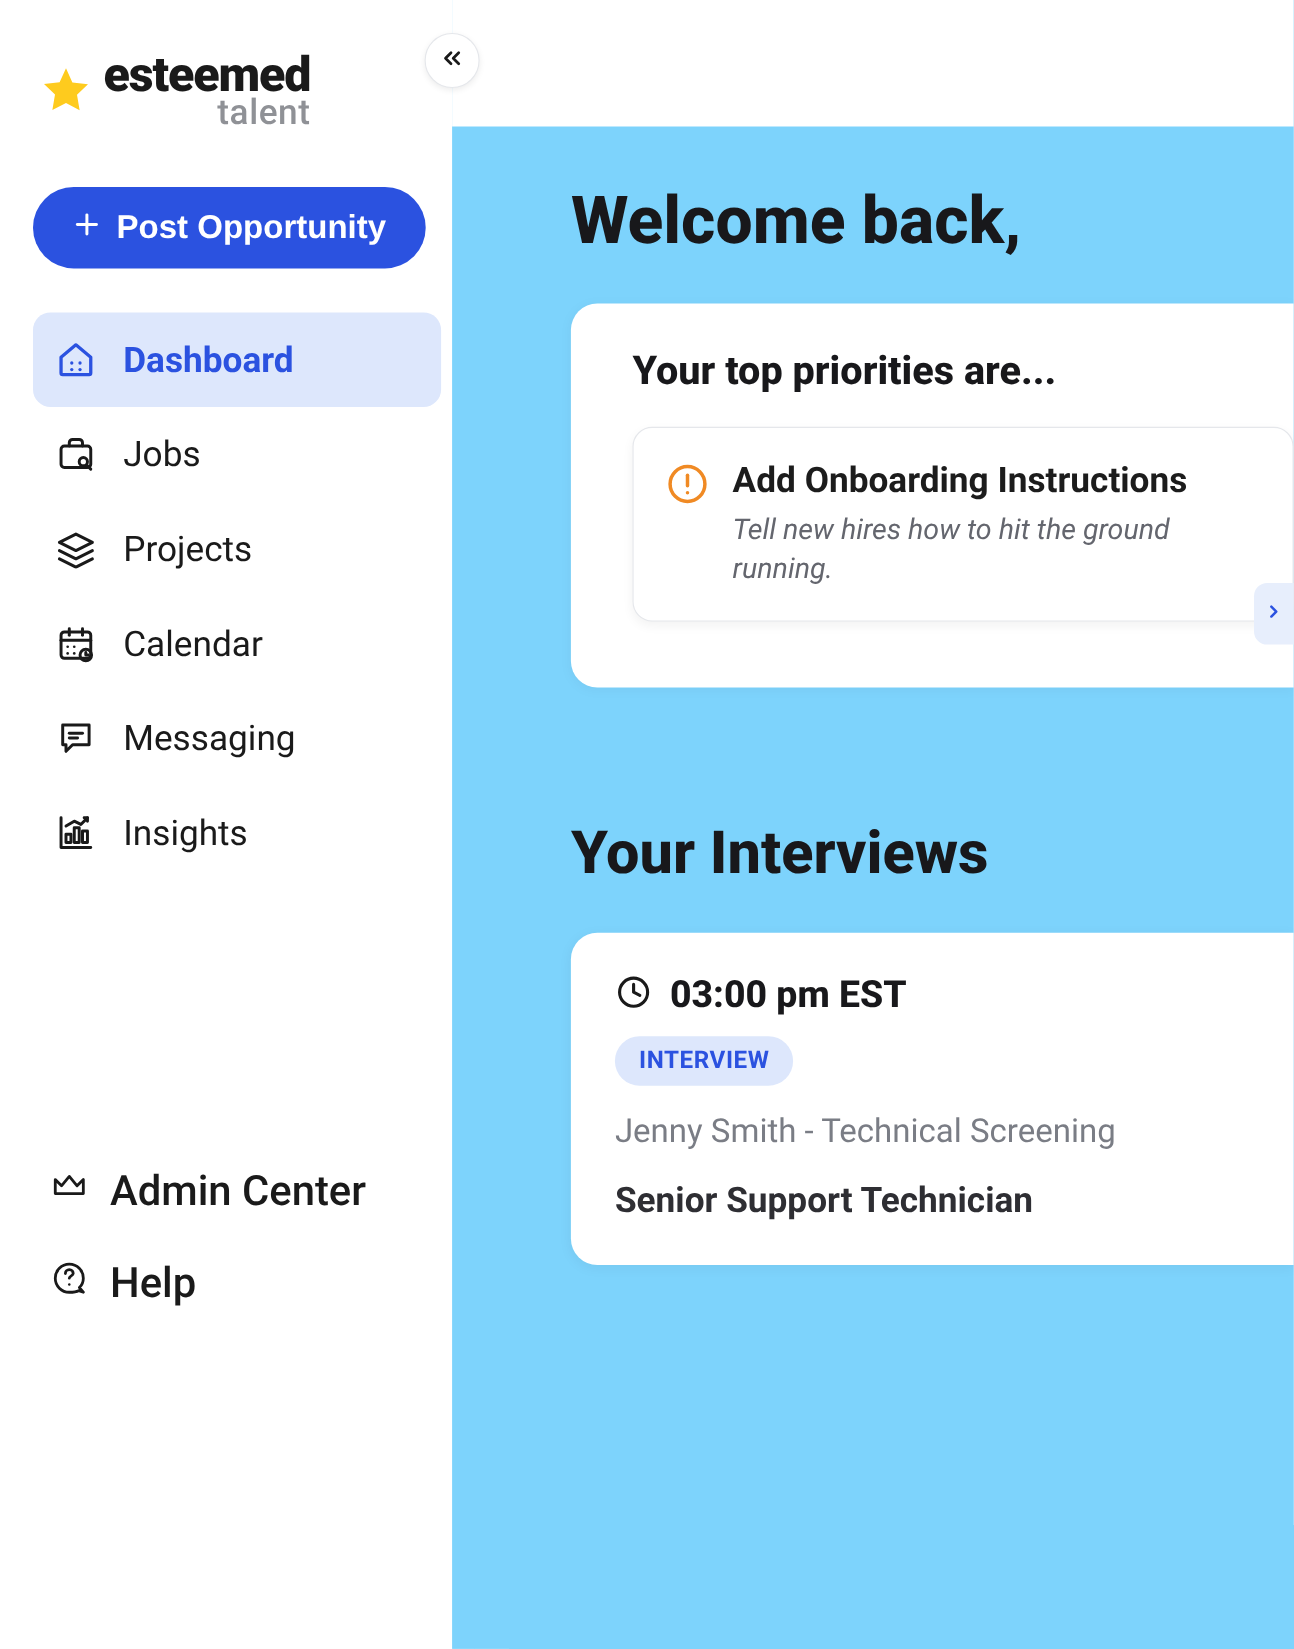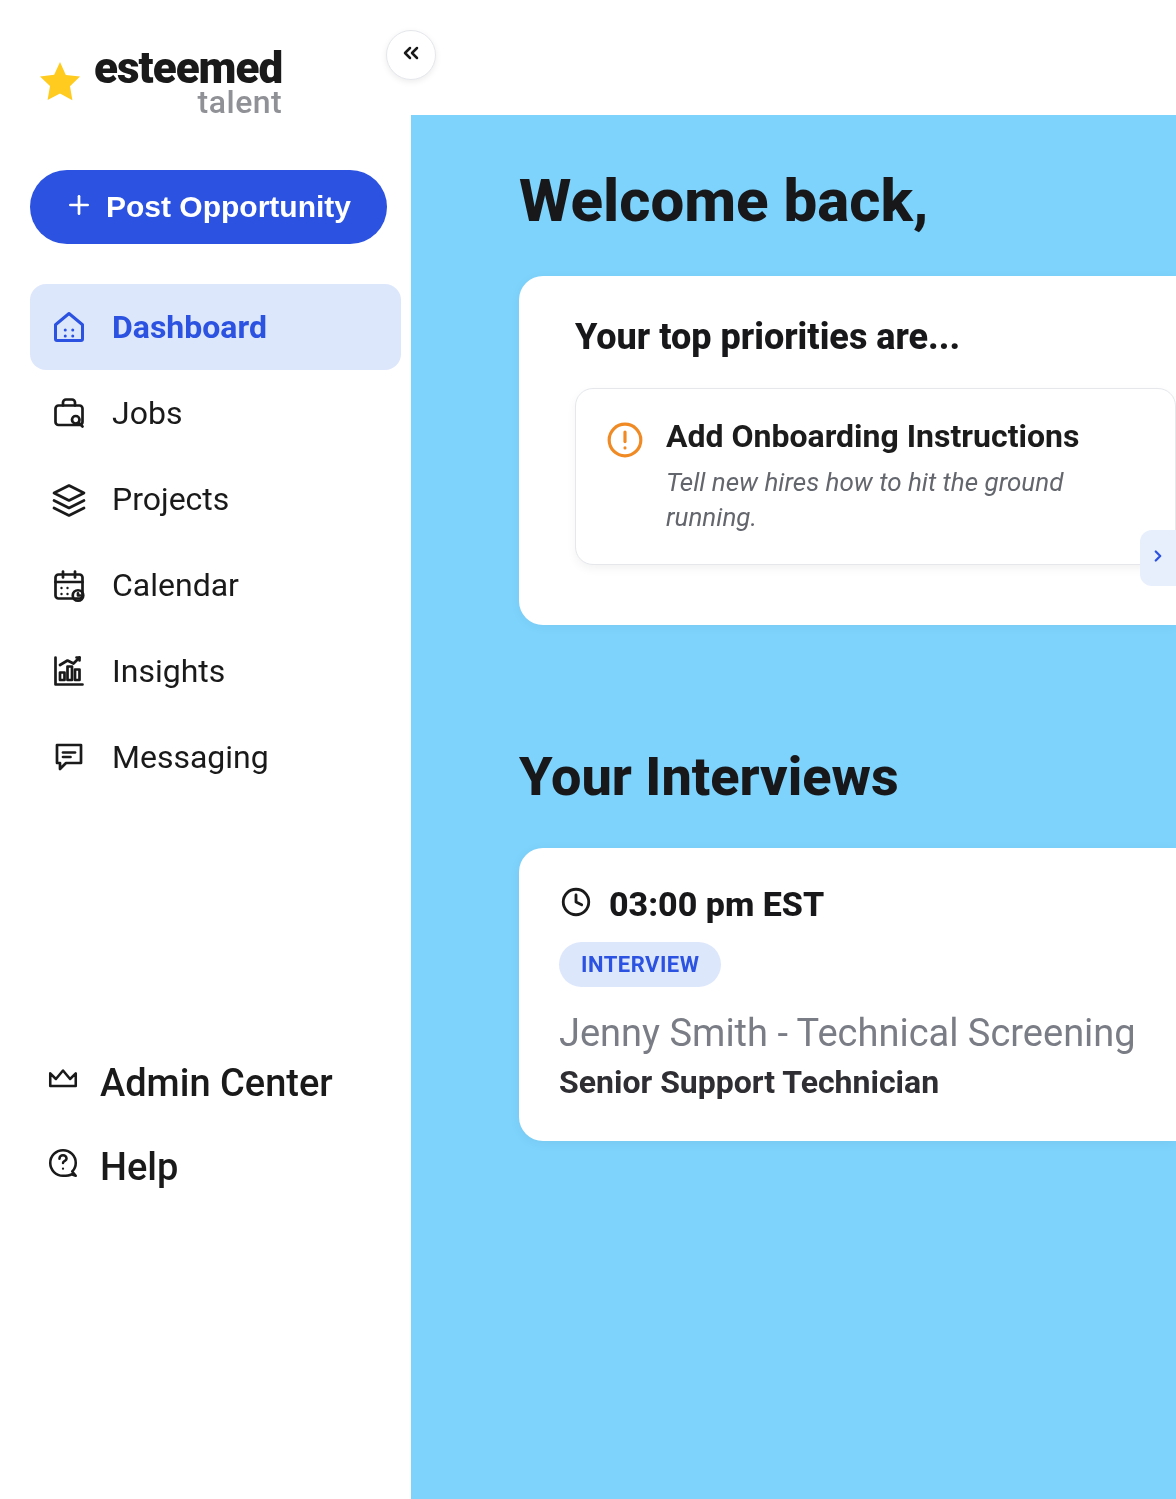--- a/index.html
+++ b/index.html
@@ -217,23 +217,23 @@
       background: #dde7fc;
       color: #2b52e0;
       font-size: 22px;
       font-weight: 700;
       padding: 10px 22px;
       border-radius: 999px;
       margin-bottom: 24px;
       letter-spacing: 0.5px;
     }
     .interview-person {
-      font-size: 38px;
+      font-size: 30px;
       color: #7a7d85;
-      margin-bottom: 8px;
+      margin-bottom: 26px;
       white-space: nowrap;
     }
     .interview-role {
       font-size: 32px;
       font-weight: 700;
       color: #2e2e33;
     }
   </style>
 </head>
 <body>
@@ -312,40 +312,40 @@
           <circle cx="18" cy="19" r="3.5"></circle>
           <path d="M18 17.5v1.5h1.5"></path>
         </svg>
       </span>
       <span>Calendar</span>
     </div>
 
     <div class="nav-item">
       <span class="icon">
         <svg width="36" height="36" viewBox="0 0 24 24" fill="none" stroke="#1a1a1a" stroke-width="1.8" stroke-linecap="round" stroke-linejoin="round">
+          <path d="M4 4h16v12H10l-4 4v-4H4V4z"></path>
+          <line x1="8" y1="9" x2="16" y2="9"></line>
+          <line x1="8" y1="12" x2="13" y2="12"></line>
+        </svg>
+      </span>
+      <span>Messaging</span>
+    </div>
+
+    <div class="nav-item">
+      <span class="icon">
+        <svg width="36" height="36" viewBox="0 0 24 24" fill="none" stroke="#1a1a1a" stroke-width="1.8" stroke-linecap="round" stroke-linejoin="round">
           <path d="M3 3v18h18"></path>
           <rect x="6" y="13" width="3" height="5"></rect>
           <rect x="11" y="9" width="3" height="9"></rect>
           <rect x="16" y="11" width="3" height="7"></rect>
           <path d="M6 8l5-3 4 2 4-4"></path>
           <path d="M17 3h2v2"></path>
         </svg>
       </span>
       <span>Insights</span>
-    </div>
-
-    <div class="nav-item">
-      <span class="icon">
-        <svg width="36" height="36" viewBox="0 0 24 24" fill="none" stroke="#1a1a1a" stroke-width="1.8" stroke-linecap="round" stroke-linejoin="round">
-          <path d="M4 4h16v12H10l-4 4v-4H4V4z"></path>
-          <line x1="8" y1="9" x2="16" y2="9"></line>
-          <line x1="8" y1="12" x2="13" y2="12"></line>
-        </svg>
-      </span>
-      <span>Messaging</span>
     </div>
   </nav>
 
   <div class="bottom-nav">
     <div class="bottom-item">
       <span class="icon">
         <svg width="34" height="34" viewBox="0 0 24 24" fill="none" stroke="#1a1a1a" stroke-width="1.8" stroke-linejoin="round" stroke-linecap="round">
           <path d="M3 8l4 4 5-6 5 6 4-4v9H3V8z"></path>
         </svg>
       </span>

